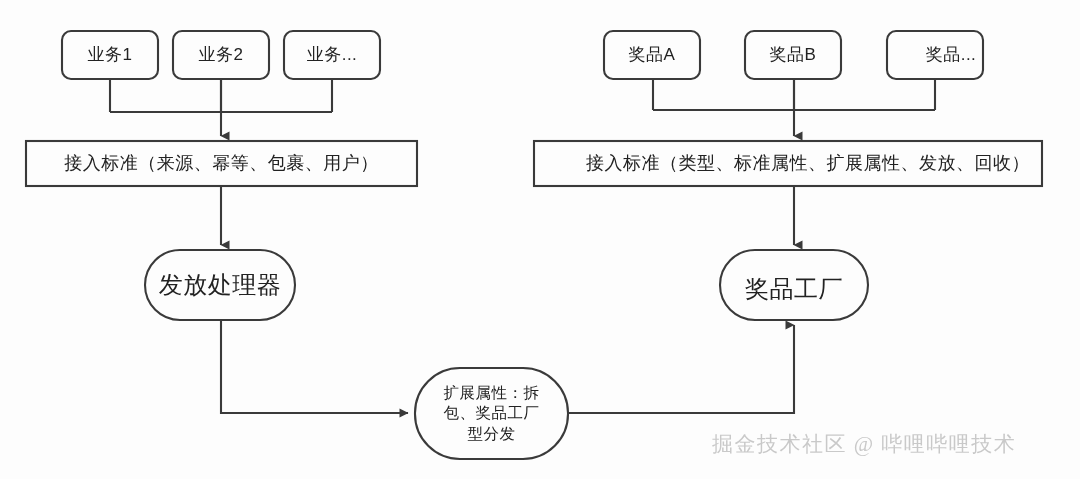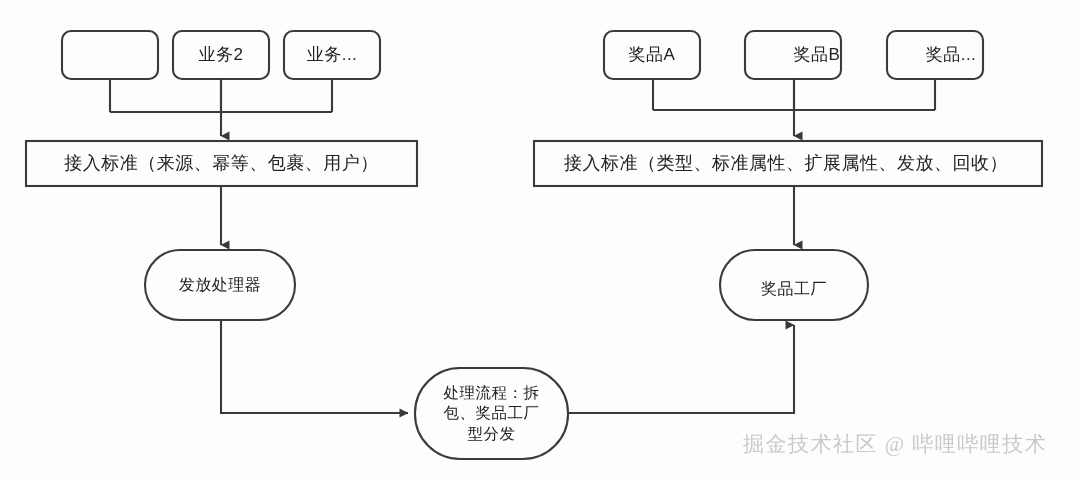--- a/index.html
+++ b/index.html
@@ -30,52 +30,51 @@
     justify-content: center;
     text-align: center;
     color: #222222;
     letter-spacing: 0.5px;
     line-height: 1.28;
     pointer-events: none;
     user-select: none;
   }
   .lbl-small { font-size: 17px; }
   .lbl-wide  { font-size: 18px; }
-  .lbl-round { font-size: 16px; }
+  .lbl-round { font-size: 24px; }
   .lbl-multi { font-size: 15.5px; line-height: 1.30; }
 
   
   .n-biz1  { left: 62px;  top: 31px;  width: 96px;  height: 48px; }
   .n-biz2  { left: 173px; top: 31px;  width: 96px;  height: 48px; border-radius: 10px; }
   .n-biz3  { left: 284px; top: 31px;  width: 96px;  height: 48px; }
   .n-prz1  { left: 604px; top: 31px;  width: 96px;  height: 48px; }
-  .n-prz2  { left: 745px; top: 31px;  width: 96px;  height: 48px; padding-left: 24px; }
+  .n-prz2  { left: 745px; top: 31px;  width: 96px;  height: 48px; }
   .n-prz3  { left: 887px; top: 31px;  width: 96px;  height: 48px; margin-left: 16px; }
 
   
   .n-std-left  { left: 26px;  top: 141px; width: 391px; height: 45px; }
-  .n-std-right { left: 534px; top: 141px; width: 504px; height: 45px; }
+  .n-std-right { left: 534px; top: 141px; width: 504px; height: 45px; padding-left: 22px; }
 
   
   .n-handler { left: 145px; top: 250px; width: 150px; height: 70px; }
   .n-factory { left: 720px; top: 254px; width: 148px; height: 70px; }
   .n-process { left: 415px; top: 368px; width: 153px; height: 91px; }
 
   
   .watermark {
     position: absolute;
     left: 712px;
     top: 430px;
     font-size: 21px;
     color: #c9c9c9;
     letter-spacing: 1.5px;
     white-space: nowrap;
     user-select: none;
     font-family: "Liberation Serif", "DejaVu Serif", serif;
-    margin-left: 31px;
   }
 </style>
 </head>
 <body>
 
 <div id="canvas">
 
   <svg id="diagram-svg" viewBox="0 0 1080 479">
     <defs>
       <marker id="arrowDown" markerWidth="12" markerHeight="12" refX="5" refY="9" orient="auto" markerUnits="userSpaceOnUse">
@@ -124,36 +123,37 @@
       <path d="M653,79 L653,110"></path>
       <path d="M794,79 L794,110"></path>
       <path d="M935,79 L935,110"></path>
       <path d="M653,110 L935,110"></path>
       <path d="M794,79 L794,136" marker-end="url(#arrowDown)"></path>
 
       <path d="M794,186 L794,245" marker-end="url(#arrowDown)"></path>
     </g>
   </svg>
 
+  <div class="node-label lbl-small n-biz1">业务1</div>
   <div class="node-label lbl-small n-biz2">业务2</div>
   <div class="node-label lbl-small n-biz3">业务...</div>
 
   <div class="node-label lbl-small n-prz1">奖品A</div>
   <div class="node-label lbl-small n-prz2">奖品B</div>
   <div class="node-label lbl-small n-prz3">奖品...</div>
 
   <div class="node-label lbl-wide n-std-left">接入标准（来源、幂等、包裹、用户）</div>
   <div class="node-label lbl-wide n-std-right">接入标准（类型、标准属性、扩展属性、发放、回收）</div>
 
   <div class="node-label lbl-round n-handler">发放处理器</div>
   <div class="node-label lbl-round n-factory">奖品工厂</div>
 
   <div class="node-label lbl-multi n-process">
     <div>
-      <div>处理流程：拆</div>
+      <div>扩展属性：拆</div>
       <div>包、奖品工厂</div>
       <div>型分发</div>
     </div>
   </div>
 
   <div class="watermark">掘金技术社区 @ 哔哩哔哩技术</div>
 
 </div>
 
 </body></html>

